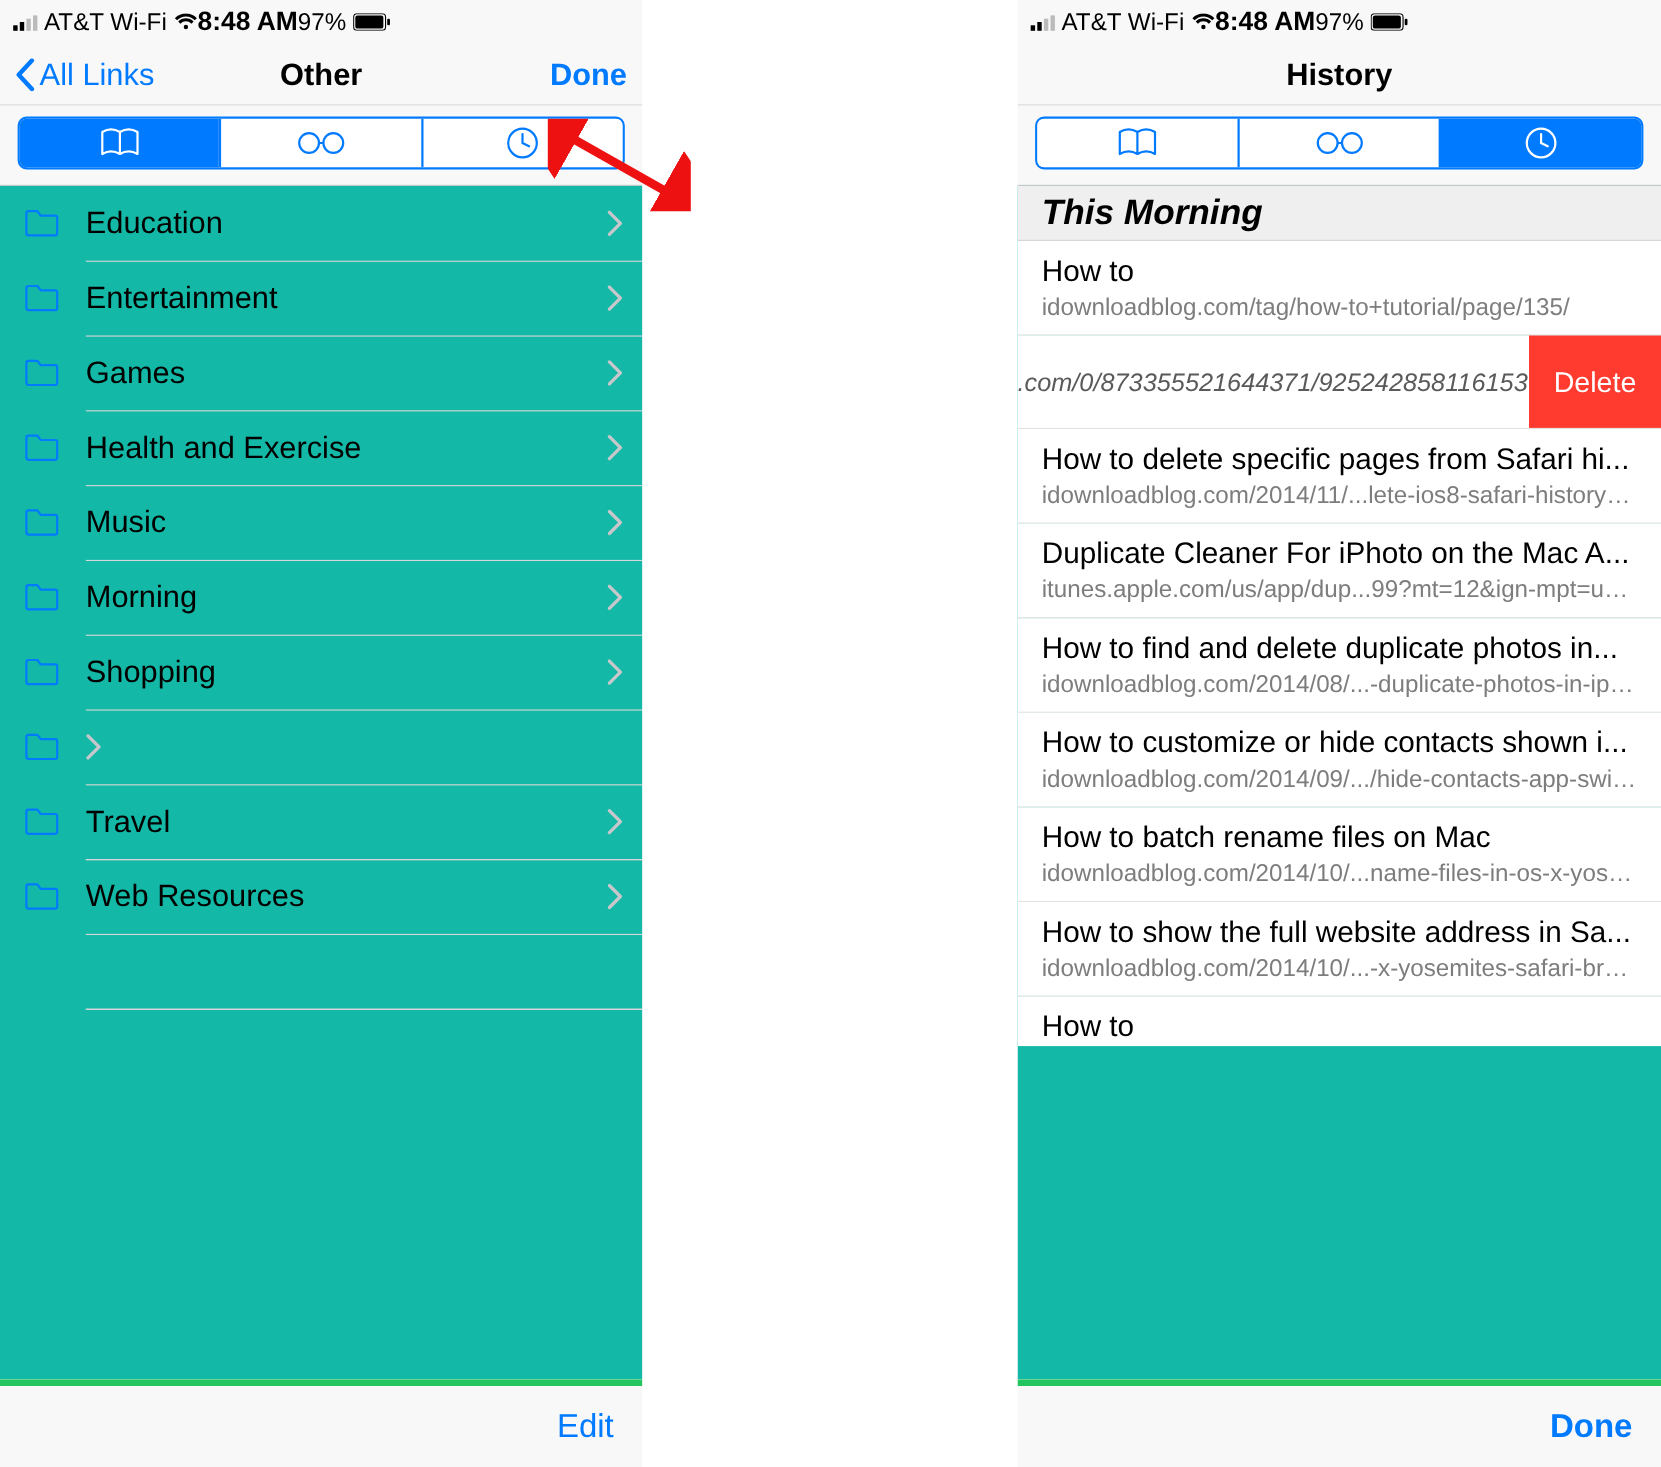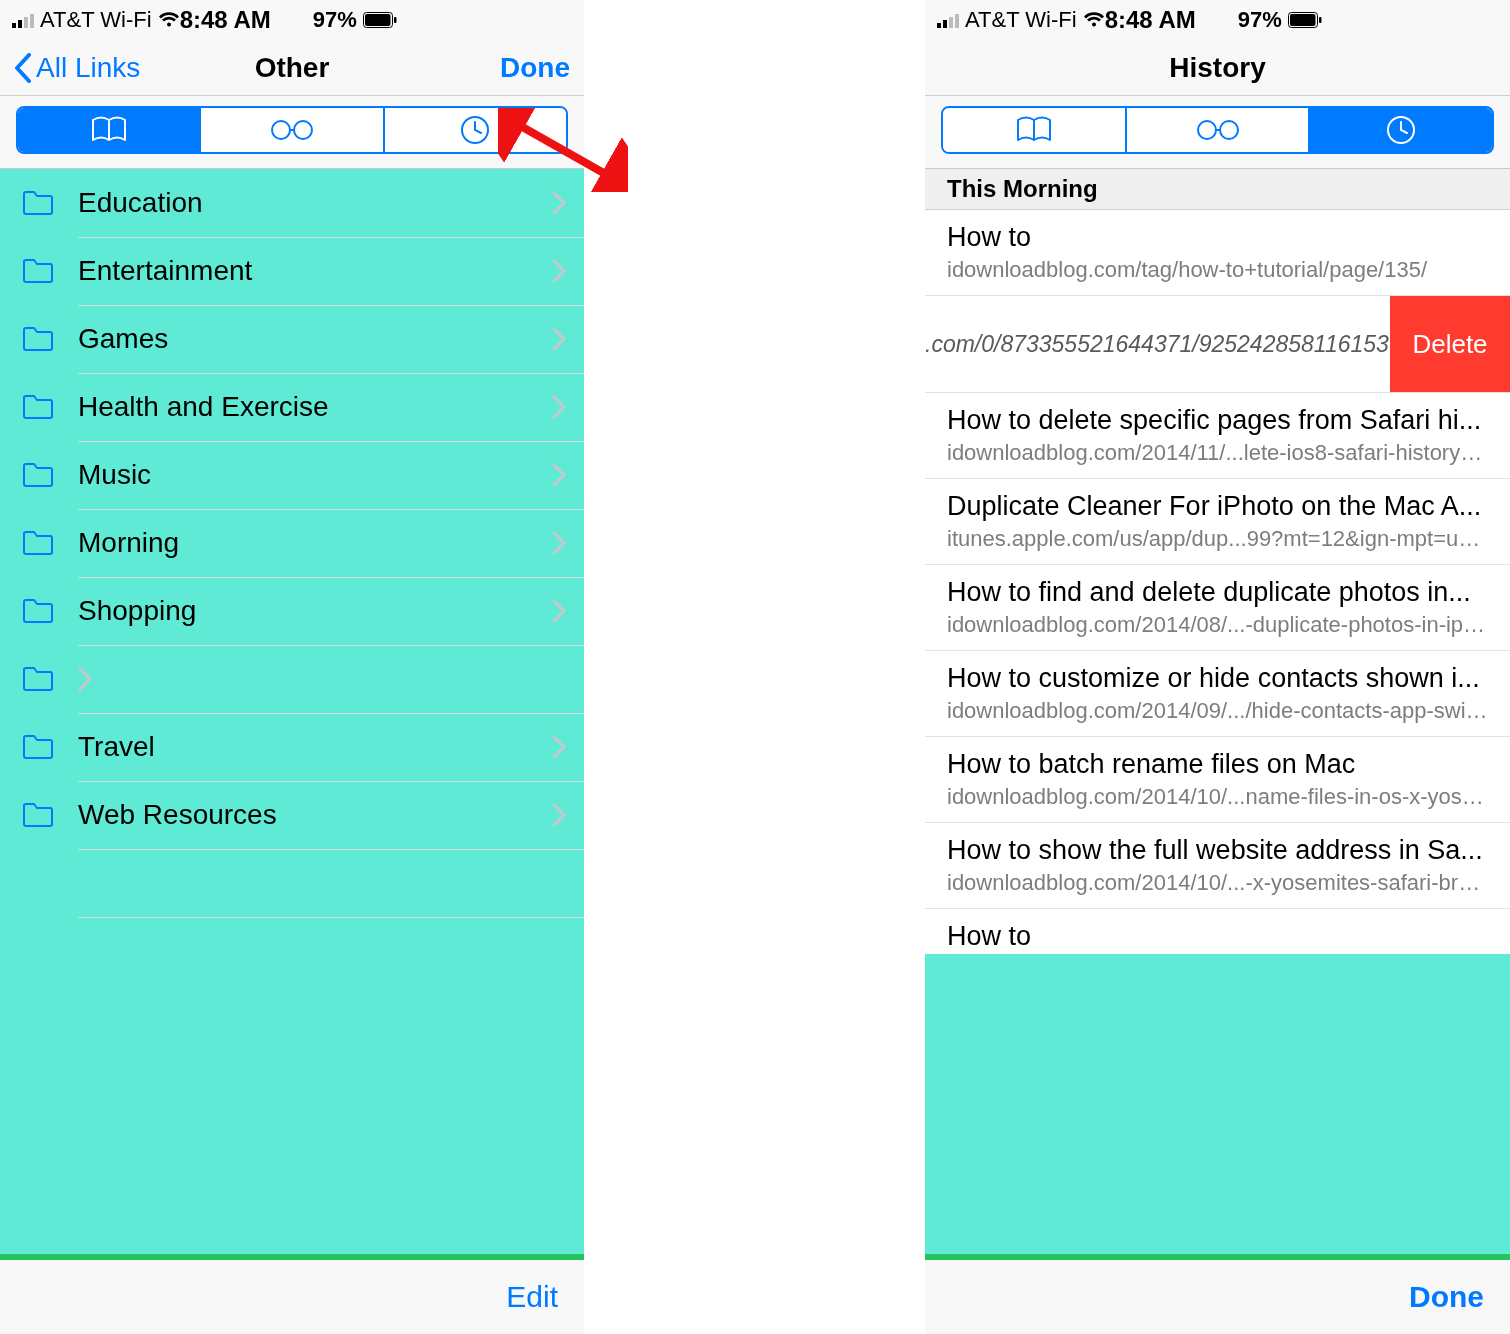--- a/index.html
+++ b/index.html
@@ -38,21 +38,21 @@
       color: #000;
       background: #f8f8f8;
     }
     .status-left, .status-right {
       display: flex;
       align-items: center;
       gap: 6px;
     }
     .status-left { font-weight: 400; font-size: 22px; }
     .status-time { font-weight: 600; }
-    .battery-pct { font-size: 22px; font-weight: 700; margin-left: 42px; }
+    .battery-pct { font-size: 22px; font-weight: 400; }
     .signal-bars {
       display: flex; align-items: flex-end; gap: 2px; height: 16px;
     }
     .signal-bars span {
       width: 4px; background: #bbb;
     }
     .signal-bars span:nth-child(1){height:5px;background:#000;}
     .signal-bars span:nth-child(2){height:8px;background:#000;}
     .signal-bars span:nth-child(3){height:11px;}
     .signal-bars span:nth-child(4){height:14px;}
@@ -111,21 +111,21 @@
     }
     .segment + .segment { border-left: 2px solid #007aff; }
     .segment.selected {
       background: #007aff;
       color: #fff;
     }
     
     .list {
       flex: 1;
       overflow: hidden;
-      background: #5eead4;
+      background: #14b8a6;
     }
     .folder-row {
       display: flex;
       align-items: center;
       height: 68px;
       padding: 0 18px 0 22px;
       cursor: pointer;
       position: relative;
     }
     .folder-row + .folder-row::before,
@@ -155,24 +155,25 @@
       background:#f8f8f8;
       border-top:6px solid #22c55e;
       font-size:30px; color:#007aff;
     }
     .toolbar-btn { cursor:pointer; }
     .toolbar-btn.bold { font-weight:600; }
     
     .history-header {
       background:#efefef;
       padding: 6px 22px;
-      font-size: 24px;
+      font-size: 32px;
       font-weight: 700;
       color:#000;
       border-bottom:1px solid #d0d0d0;
+      font-style:italic;
     }
     .history-row {
       padding: 12px 22px;
       border-bottom:1px solid #e2e2e2;
       cursor:pointer;
       position:relative;
       background:#fff;
     }
     .history-title {
       font-size:27px;
@@ -194,21 +195,21 @@
       min-width:0;
       padding:26px 0 26px 0;
     }
     .swiped-content .history-url {
       font-size:23px; color:#5a5a5a; margin:0; overflow:hidden; white-space:nowrap;font-style:italic;
     }
     .delete-button {
       background:#ff3b30;
       color:#fff;
       font-size:26px;
-      width:120px; height:96px;
+      width:120px; height:84px;
       display:flex; align-items:center; justify-content:center;
       cursor:pointer;
       flex-shrink:0;
     }
     .history-row.partial { border-bottom:none; padding-bottom:2px; }
     
     .arrow-annotation {
       position:absolute;
       left:498px; top:108px;
       width:130px; height:84px;

